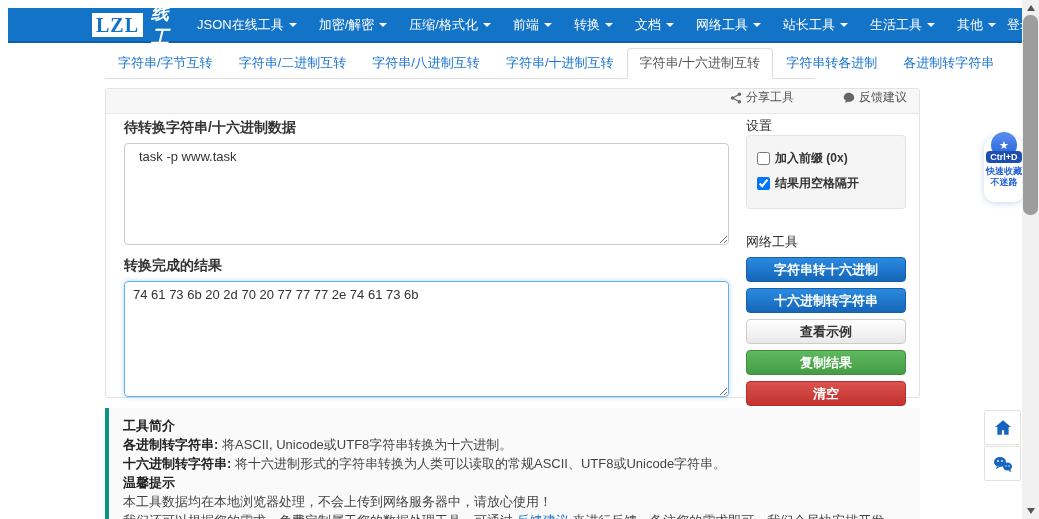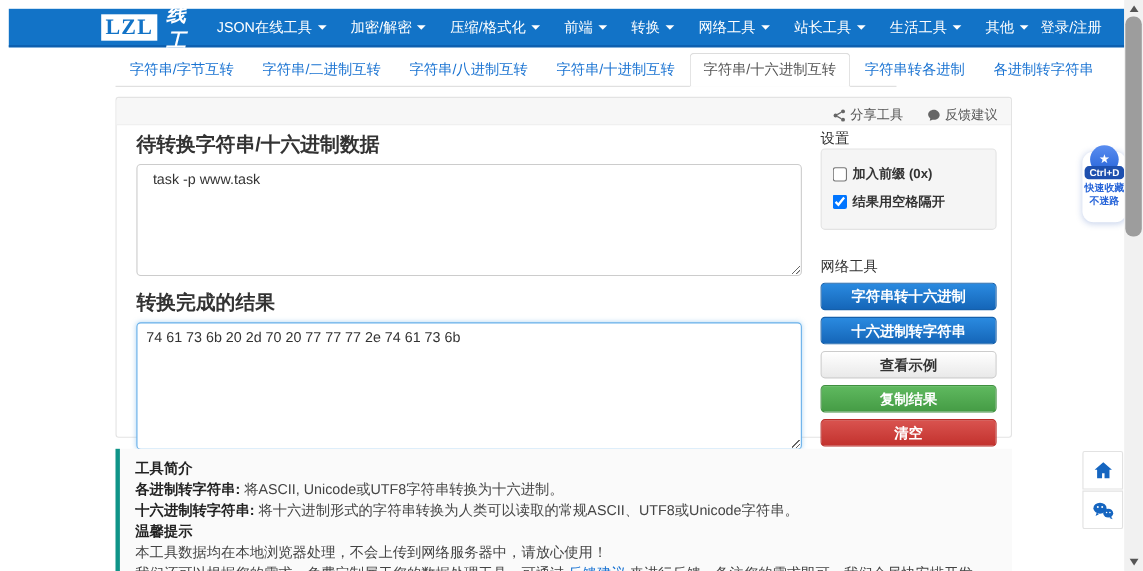--- a/index.html
+++ b/index.html
@@ -48,28 +48,29 @@
     color:#555; background:#fff; border-color:#ddd #ddd #fff #ddd; cursor:default;
   }
 
   
   .panel {
     position:absolute; left:105px; top:88px; width:815px; height:310px;
     background:#fff; border:1px solid #e3e3e3; border-radius:3px;
   }
   .panel-heading {
     height:25px; background:#f7f7f7; border-bottom:1px solid #e8e8e8;
-    display:flex; align-items:flex-end; justify-content:flex-end; padding:0 12px;
+    display:flex; align-items:flex-start; justify-content:flex-end; padding:0 12px;
     border-radius:3px 3px 0 0;
+    gap:27px;
   }
   .head-link { display:flex; align-items:center; color:#555; font-size:12px; cursor:pointer; margin-left:22px; }
   .head-link svg { margin-right:4px; }
 
   .col-left { position:absolute; left:18px; top:30px; width:605px; }
-  .field-label { font-weight:bold; font-size:18px; color:#333; margin-bottom:6px; }
+  .field-label { font-weight:bold; font-size:14px; color:#333; margin-bottom:6px; }
   textarea {
     width:605px; border:1px solid #ccc; border-radius:4px; padding:5px 8px;
     font-family:"Liberation Sans","DejaVu Sans",sans-serif; font-size:13px; color:#333;
     resize:both; outline:none; display:block;
   }
   .ta-input { height:102px;padding-left:14px; }
   .ta-result { height:116px; border-color:#66afe9; box-shadow:0 0 5px rgba(102,175,233,.5); }
   .result-label { margin-top:12px; }
 
   .col-right { position:absolute; left:640px; top:28px; width:160px; }
@@ -153,20 +154,24 @@
     <li class="nav-item">
         <span>压缩/格式化</span>
         <i class="caret"></i>
       </li>
     <li class="nav-item">
         <span>前端</span>
         <i class="caret"></i>
       </li>
     <li class="nav-item">
         <span>转换</span>
+        <i class="caret"></i>
+      </li>
+    <li class="nav-item">
+        <span>文档</span>
         <i class="caret"></i>
       </li>
     <li class="nav-item">
         <span>网络工具</span>
         <i class="caret"></i>
       </li>
     <li class="nav-item">
         <span>站长工具</span>
         <i class="caret"></i>
       </li>

